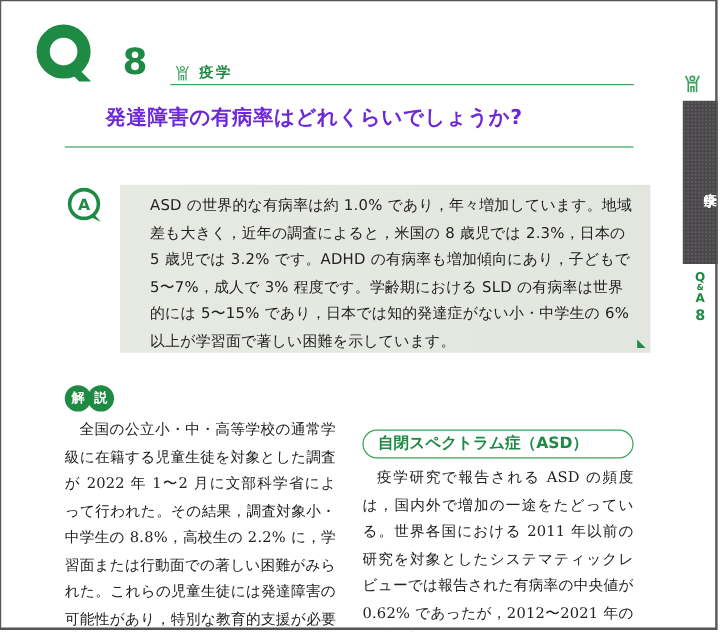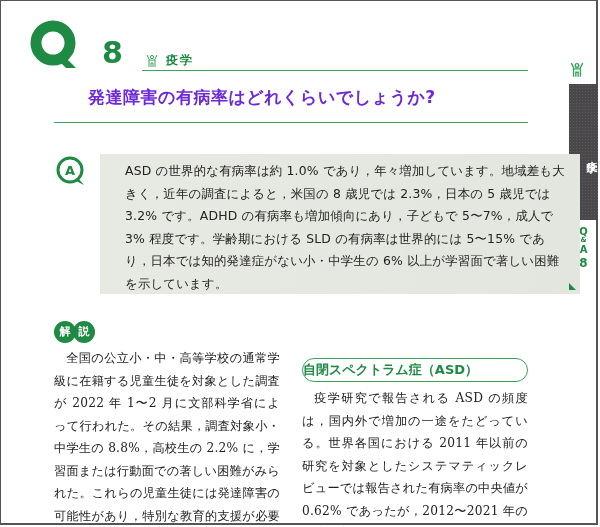--- a/index.html
+++ b/index.html
@@ -49,21 +49,21 @@
   .side-qa {
     position:absolute; left:569px; top:226px; width:29px; text-align:center;
     color:#1e8a44; font-weight:bold; font-size:10px; line-height:11px;
   }
   .side-qa .amp { font-size:7px; line-height:7px; display:block; }
   .side-qa .num { font-size:12px; display:block; margin-top:3px; }
 
   
   .a-badge { position:absolute; left:56px; top:156px; width:30px; height:30px; }
   .answer-box {
-    position:absolute; left:100px; top:154px; width:480px; height:140px;
+    position:absolute; left:100px; top:154px; width:442px; height:140px;
     background:linear-gradient(90deg,#e7e9e3,#e3e6df);
     box-sizing:border-box; padding:6px 10px 0 25px;
   }
   .answer-text {
     font-size:12.4px; line-height:22.6px; color:#222; letter-spacing:0.2px;
   }
   .answer-corner {
     position:absolute; right:4px; bottom:4px; width:0; height:0;
     border-left:7px solid transparent; border-bottom:7px solid #1e8a44;
     transform:rotate(180deg) scaleY(-1);
@@ -80,21 +80,21 @@
   .kaisetsu span + span { margin-left:-3px; }
   .col-left {
     position:absolute; left:54px; top:347px; width:226px;
     font-family:"DejaVu Serif", serif; font-size:12.2px; line-height:22.5px; color:#222;
     text-align:justify; letter-spacing:0.2px;
   }
   .col-left p, .col-right p { margin:0; text-indent:1em; }
   .section-pill {
     position:absolute; left:302px; top:358px; width:226px; height:24px;
     border:1.5px solid #3aa35e; border-radius:13px; box-sizing:border-box;
-    color:#1e8a44; font-size:13px; font-weight:bold; line-height:21px; padding-left:0;
+    color:#1e8a44; font-size:13px; font-weight:bold; line-height:21px; padding-left:12px;
   }
   .col-right {
     position:absolute; left:302px; top:387px; width:226px;
     font-family:"DejaVu Serif", serif; font-size:12.2px; line-height:22.5px; color:#222;
     text-align:justify; letter-spacing:0.2px;
   }
 </style>
 </head>
 <body>
 

